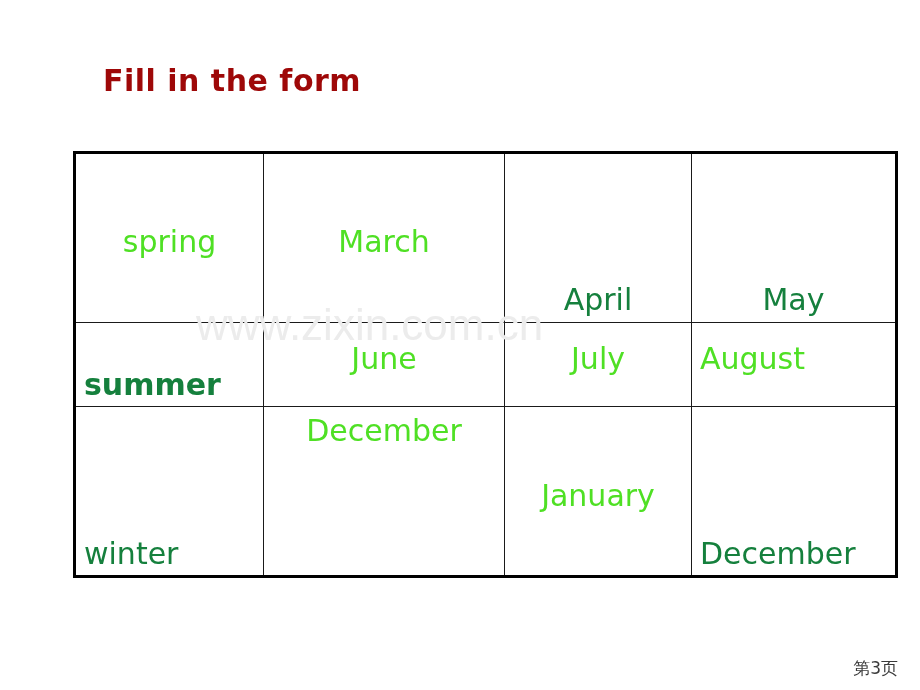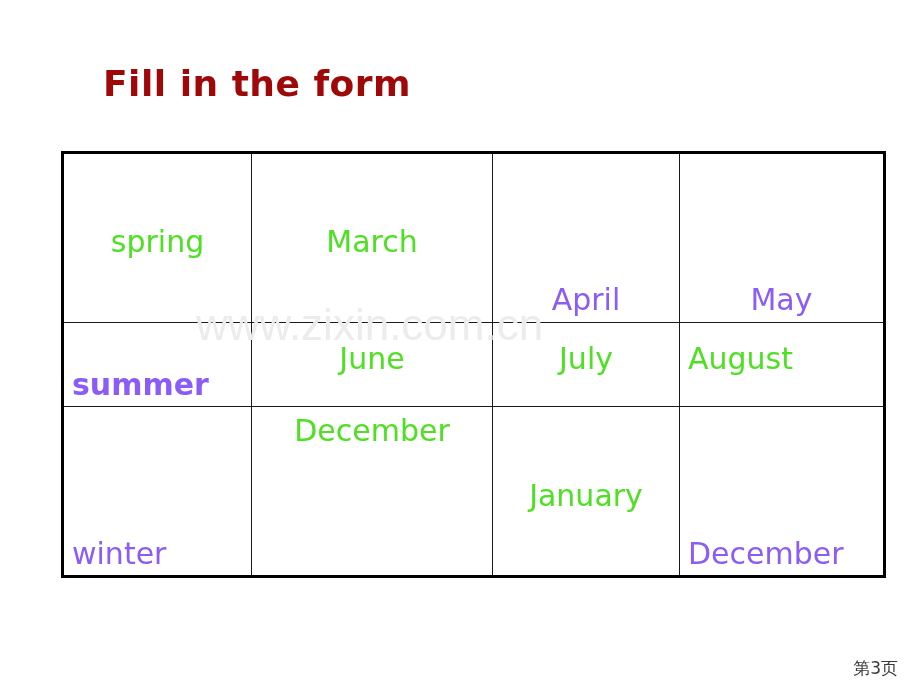--- a/index.html
+++ b/index.html
@@ -21,21 +21,21 @@
     width: 920px;
     height: 690px;
   }
 
   
   #slide-title {
     position: absolute;
     left: 103px;
     top: 64px;
     font-family: "DejaVu Sans", "Liberation Sans", sans-serif;
-    font-size: 36px;
+    font-size: 30px;
     font-weight: bold;
     color: #9e0808;
     letter-spacing: 0.5px;
     white-space: nowrap;
     line-height: 1.1;
   }
 
   
   #watermark {
     position: absolute;
@@ -64,34 +64,35 @@
   }
   #form-table td {
     border: 1px solid #1a1a1a;
     padding: 0;
     position: relative;
     vertical-align: bottom;
     background: transparent;
   }
   #form-table {
     border: 3px solid #000000;
+    margin-left: 12px;
   }
 
   .cell-text {
     display: block;
     font-family: "DejaVu Sans", "Liberation Sans", sans-serif;
     font-size: 30px;
     line-height: 1.05;
     white-space: nowrap;
     position: absolute;
     z-index: 4;
   }
 
   
-  .txt-black { color: #8b5cf6; }
+  .txt-black { color: #15803d; }
   .txt-green { color: #4fe024; }
 
   
   .h-center { left: 0; right: 0; text-align: center; }
   .h-left   { left: 8px; text-align: left; }
 
   
   .v-mid  { bottom: 38%; }
   .v-low  { bottom: 6px; }
   .v-high { top: 8px; }

